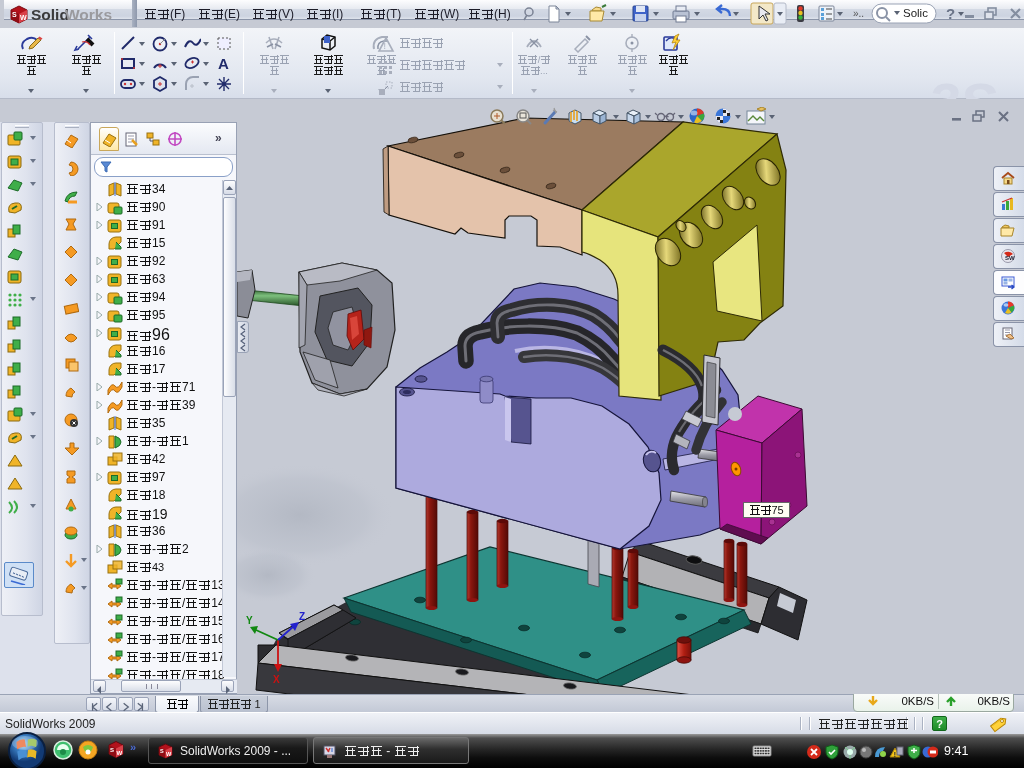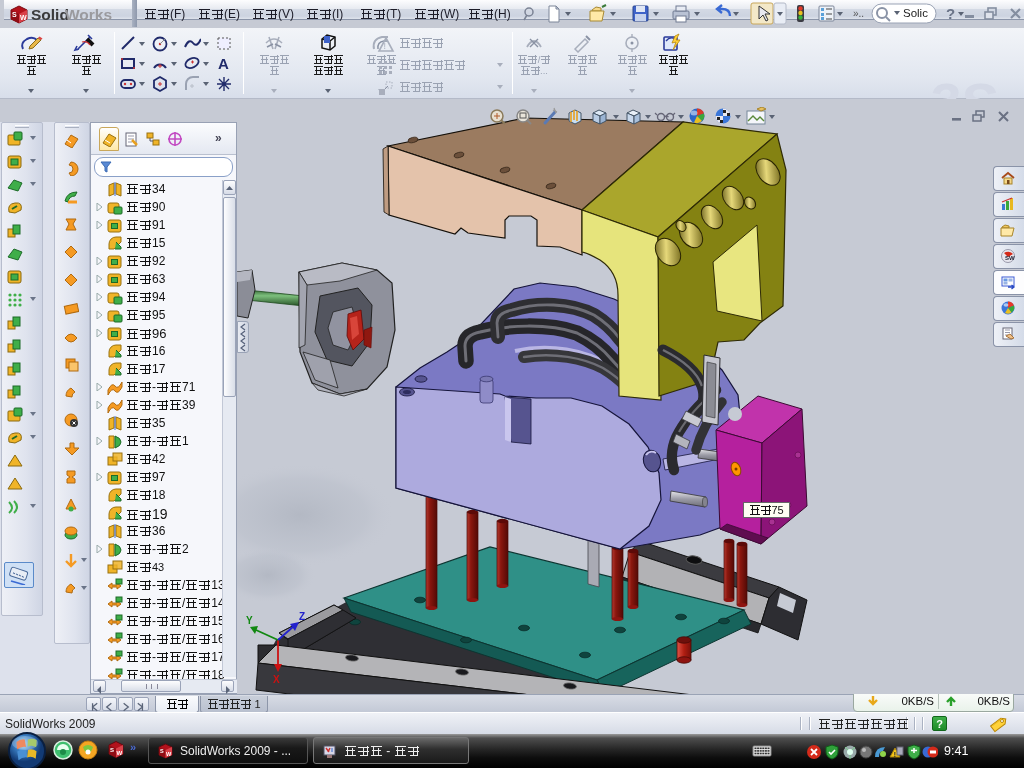--- a/index.html
+++ b/index.html
@@ -516,21 +516,21 @@
         <rect x="7" y="8" width="8" height="7" rx="1" fill="#3fae49" stroke="#1d6b28"></rect>
       </svg>
       <div class="trow" style="left:35px;top:185px;width:100px"><i class="k k"></i><i class="k k b"></i><span style="font-size:12px">95</span></div>
       <svg class="abs" style="left:4px;top:206px" width="8" height="8" viewBox="0 0 8 8">
         <path d="M2 0 L7 4 L2 8 z" fill="none" stroke="#9aa" stroke-width="1"></path>
       </svg>
       <svg class="abs" style="left:16px;top:202px" width="16" height="16" viewBox="0 0 16 16">
         <rect x="1" y="3" width="13" height="12" rx="2" fill="#f0b428" stroke="#9a7210"></rect>
         <rect x="4.5" y="6.5" width="6" height="5" fill="#3fae49" stroke="#1d6b28"></rect>
       </svg>
-      <div class="trow" style="left:35px;top:203px;width:100px"><i class="k k"></i><i class="k k b"></i><span style="font-size:13px">96</span></div>
+      <div class="trow" style="left:35px;top:203px;width:100px"><i class="k k"></i><i class="k k b"></i><span style="font-size:16px">96</span></div>
       <svg class="abs" style="left:16px;top:220px" width="16" height="16" viewBox="0 0 16 16">
         <path d="M2 14 v-5 a7 7 0 0 1 7 -7 h5 v5 l-7 7 z" fill="#f0b428" stroke="#9a7210"></path>
         <path d="M9 7 l5 5 v2 h-6" fill="#3fae49" stroke="#1d6b28"></path>
       </svg>
       <div class="trow" style="left:35px;top:221px;width:100px"><i class="k k"></i><i class="k k b"></i><span style="font-size:12px">16</span></div>
       <svg class="abs" style="left:16px;top:238px" width="16" height="16" viewBox="0 0 16 16">
         <path d="M2 14 v-5 a7 7 0 0 1 7 -7 h5 v5 l-7 7 z" fill="#f0b428" stroke="#9a7210"></path>
         <path d="M9 7 l5 5 v2 h-6" fill="#3fae49" stroke="#1d6b28"></path>
       </svg>
       <div class="trow" style="left:35px;top:239px;width:100px"><i class="k k"></i><i class="k k b"></i><span style="font-size:12px">17</span></div>

